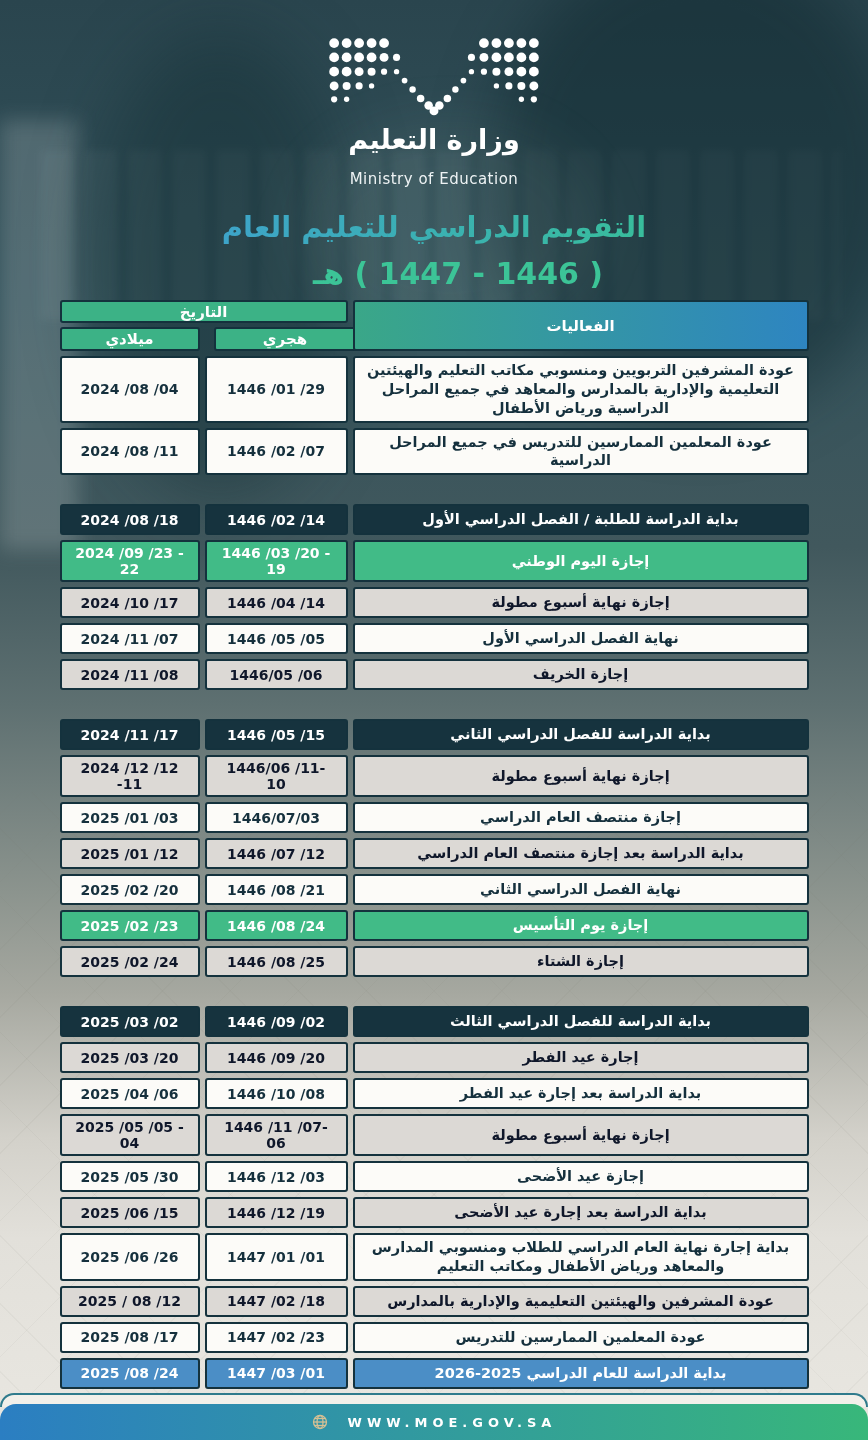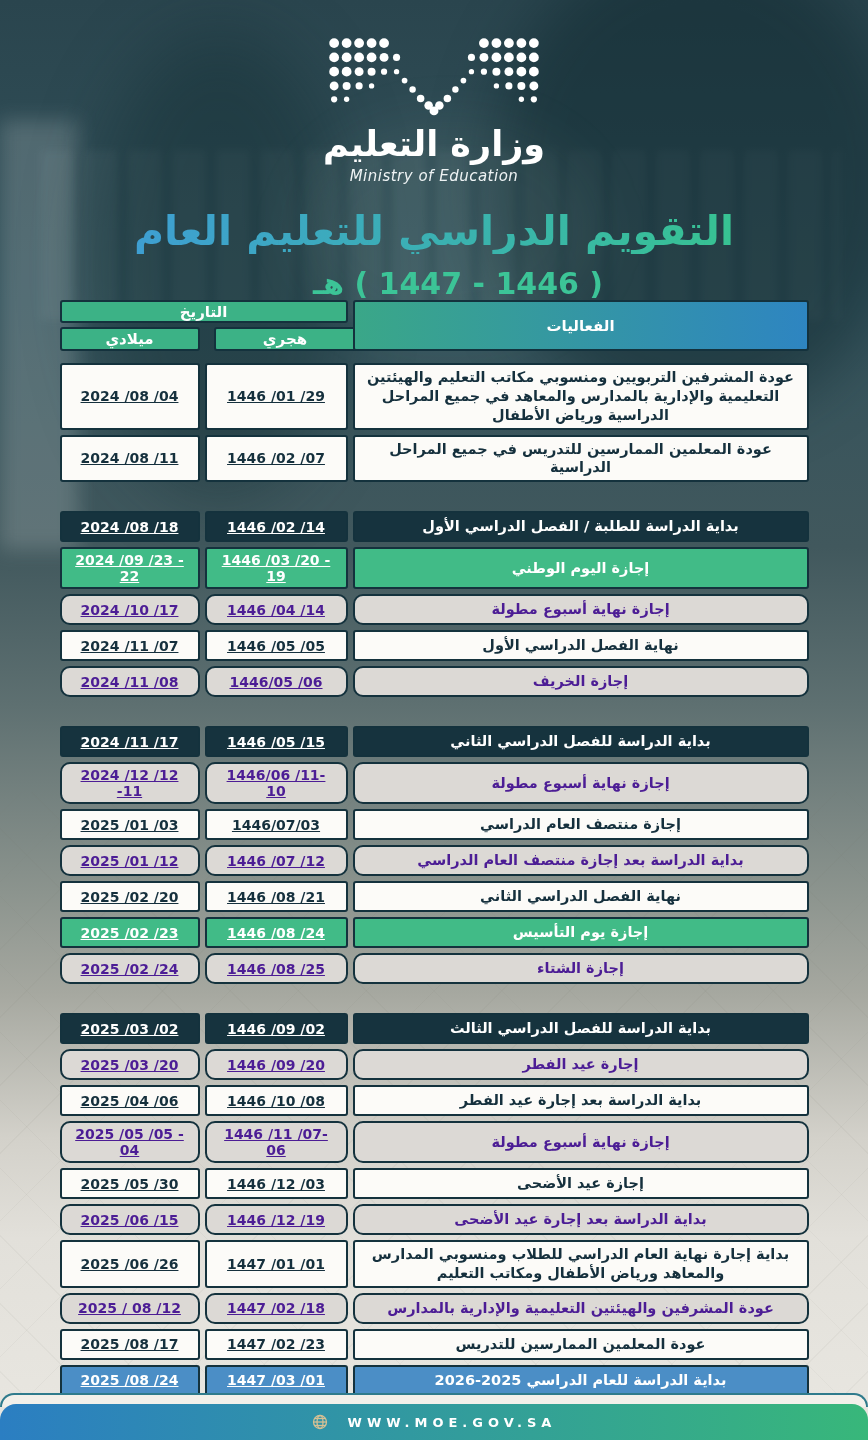--- a/index.html
+++ b/index.html
@@ -22,44 +22,44 @@
     background:rgba(12,36,42,.45); filter:blur(30px);}
   .bg-glow{position:absolute; left:300px; top:120px; width:300px; height:220px; border-radius:50%;
     background:rgba(190,210,205,.07); filter:blur(26px);}
   .bg-pattern{position:absolute; left:0; right:0; top:55%; bottom:0;
     background-image:
       repeating-linear-gradient(45deg, rgba(110,110,98,.055) 0 1px, transparent 1px 48px),
       repeating-linear-gradient(-45deg, rgba(110,110,98,.055) 0 1px, transparent 1px 48px);}
   
   .header{position:relative; text-align:center; padding-top:34px; height:300px;}
   .logo-dots{display:block; margin:0 auto; width:214px; height:86px;}
-  .logo-ar{color:#fff; font-size:35px; font-weight:bold; margin-top:4px; letter-spacing:1px;}
-  .logo-en{color:#eef3f4; font-size:15px; margin-top:3px; letter-spacing:.5px;font-style:italic;}
+  .logo-ar{color:#fff; font-size:27px; font-weight:bold; margin-top:4px; letter-spacing:1px;}
+  .logo-en{color:#eef3f4; font-size:15px; margin-top:15px; letter-spacing:.5px;}
   .title{
-    margin-top:24px; font-size:41px; font-weight:800; direction:rtl; line-height:1.1;
+    margin-top:24px; font-size:29px; font-weight:800; direction:rtl; line-height:1.1;
     background:linear-gradient(90deg,#3f9bd9 8%,#37c48f 88%);
     -webkit-background-clip:text; background-clip:text;
     color:transparent; -webkit-text-fill-color:transparent;
   }
   .subtitle{margin-top:12px; font-size:30px; font-weight:bold; color:#3cc497; direction:rtl;padding-left:48px;}
   
   .table{position:relative; width:749px; margin:0 auto;}
-  .thead{display:grid; grid-template-columns:288px 456px; gap:5px; margin-bottom:12px;}
+  .thead{display:grid; grid-template-columns:288px 456px; gap:5px; margin-bottom:5px;}
   .cellbase{border:2px solid #14323d; border-radius:3px; display:flex; align-items:center; justify-content:center;}
   .date-span{height:23px; background:#3cb286; color:#fff; font-size:15px; font-weight:bold;}
   .subhead{display:grid; grid-template-columns:140px 143px; gap:14px; margin-top:4px;}
   .subhead-cell{height:24px; background:#3cb286; color:#fff; font-size:15px; font-weight:bold;}
   .events-head{background:linear-gradient(90deg,#3aa788 0%,#2e85c1 100%); color:#fff;
     font-size:15px; font-weight:bold;}
   .row{display:grid; grid-template-columns:140px 143px 456px; gap:5px; margin-bottom:5px;}
   .row .cell{min-height:31px; padding:3px 8px; font-weight:bold; text-align:center;}
-  .row .date{font-size:14px; direction:ltr;text-decoration:underline;}
+  .row .date{font-size:14px; direction:ltr;}
   .row .event{font-size:14.5px; direction:rtl; line-height:1.3;}
   .row.white .cell{background:#fcfbf8; color:#15303d;}
-  .row.gray  .cell{background:#dcd9d5; color:#4c1d95;border-radius:10px;}
+  .row.gray  .cell{background:#dcd9d5; color:#0f172a;}
   .row.dark  .cell{background:#16333e; color:#fff;margin-top:24px;}
   .row.green .cell{background:#41bb87; color:#fff;}
   .row.blue  .cell{background:#4b8ec6; color:#fff;}
   
   .note{
     width:744px; margin:14px auto 0; background:#133440; color:#f2f5f5; border-radius:5px;
     padding:10px 16px; font-size:14.5px; font-weight:bold; line-height:1.6;
     direction:rtl; text-align:justify;
   }
   

